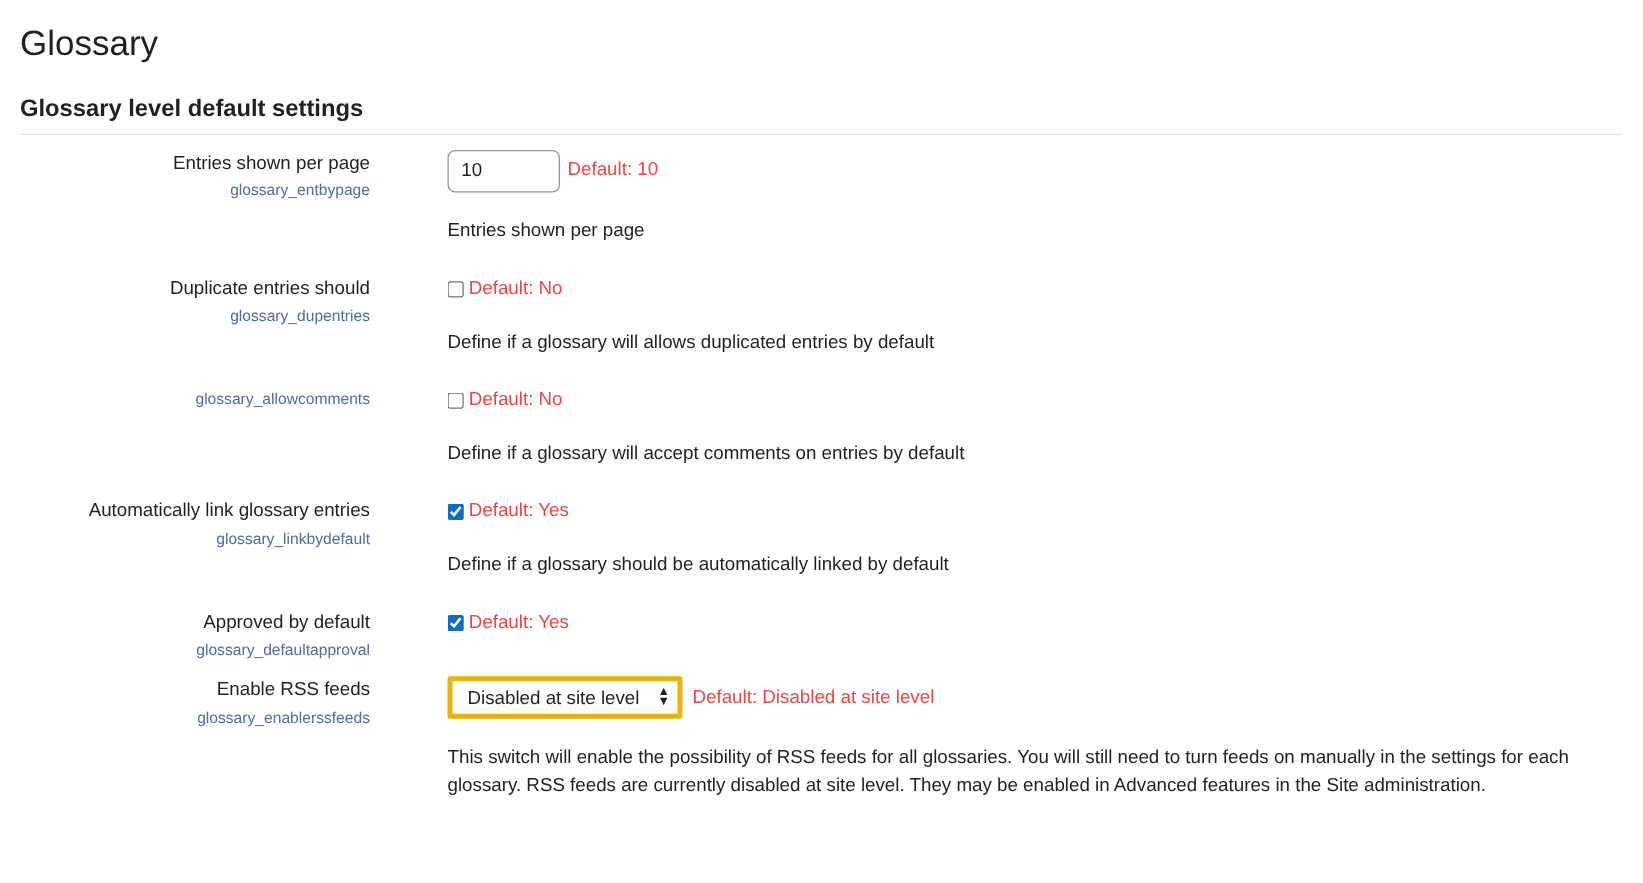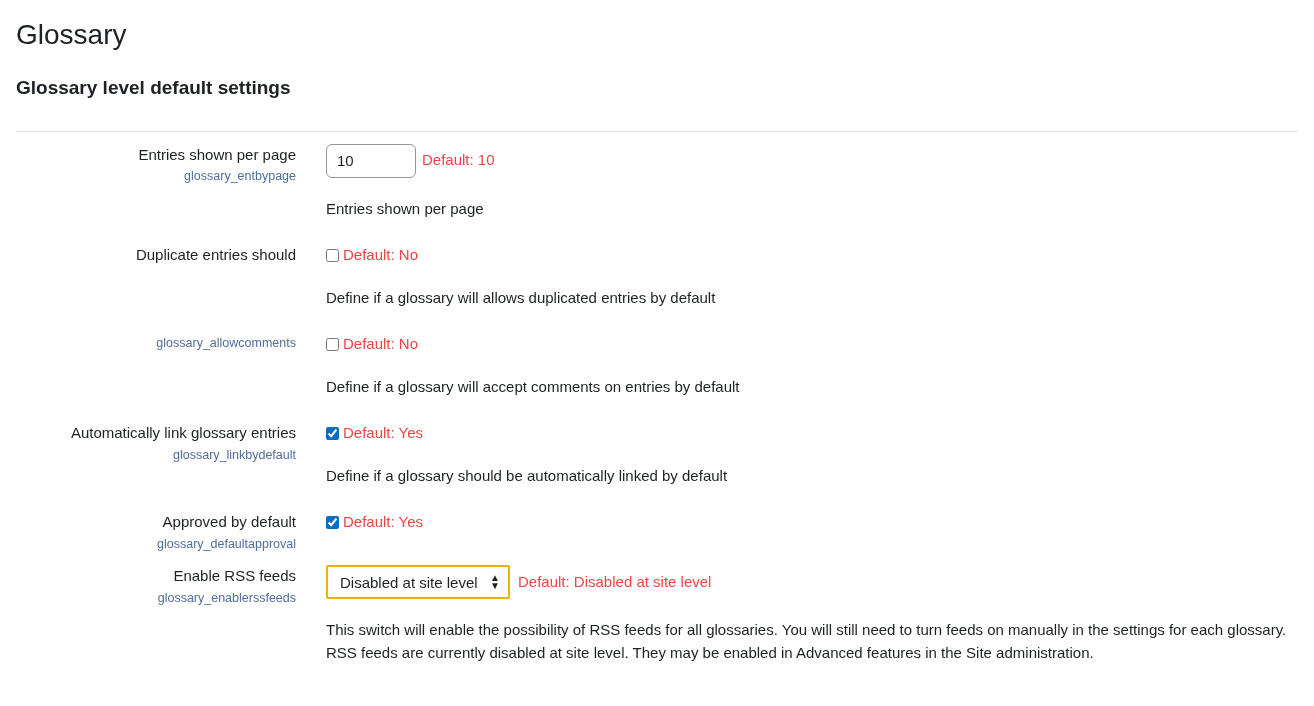--- a/index.html
+++ b/index.html
@@ -13,31 +13,32 @@
     background: #fff;
   }
   h1.main-heading {
     font-size: 28px;
     font-weight: 400;
     margin: 14px 0 18px 0;
   }
   h3.section-heading {
     font-size: 19px;
     font-weight: 700;
-    margin: 18px 0 28px 0;
+    margin: 18px 0 4px 0;
   }
   hr.section-rule {
     border: none;
     border-top: 1px solid #e4e4e4;
     margin: 0 0 0 0;
   }
   .settings-list { }
   .setting-row {
     display: flex;
     padding-top: 12px;
+    gap: 32px;
   }
   .label-col {
     width: 310px;
     flex: 0 0 310px;
     text-align: right;
     padding-right: 30px;
   }
   .label-title {
     color: #1d2125;
     font-size: 15px;
@@ -86,21 +87,21 @@
   }
   .select-wrap {
     position: relative;
     display: inline-block;
     margin-right: 8px;
   }
   select.sel {
     appearance: none;
     -webkit-appearance: none;
     -moz-appearance: none;
-    border: 2px solid #eab308;
+    border: 4px solid #eab308;
     border-radius: 2px;
     height: 34px;
     padding: 5px 30px 5px 12px;
     font-size: 15px;
     color: #1d2125;
     background: #fff;
   }
   .select-caret {
     position: absolute;
     right: 10px;
@@ -132,20 +133,21 @@
         <input type="text" class="text-input" value="10" style="">
         <span class="default-text">Default: 10</span>
       </div>
       <div class="desc-text">Entries shown per page</div>
     </div>
   </div>
 
   <div class="setting-row">
     <div class="label-col">
       <div class="label-title">Duplicate entries should</div>
+      <div class="label-key">glossary_dupentries</div>
     </div>
     <div class="control-col">
       <div class="control-line">
         <input type="checkbox" class="cb" style="">
         <span class="default-text">Default: No</span>
       </div>
       <div class="desc-text">Define if a glossary will allows duplicated entries by default</div>
     </div>
   </div>
 

